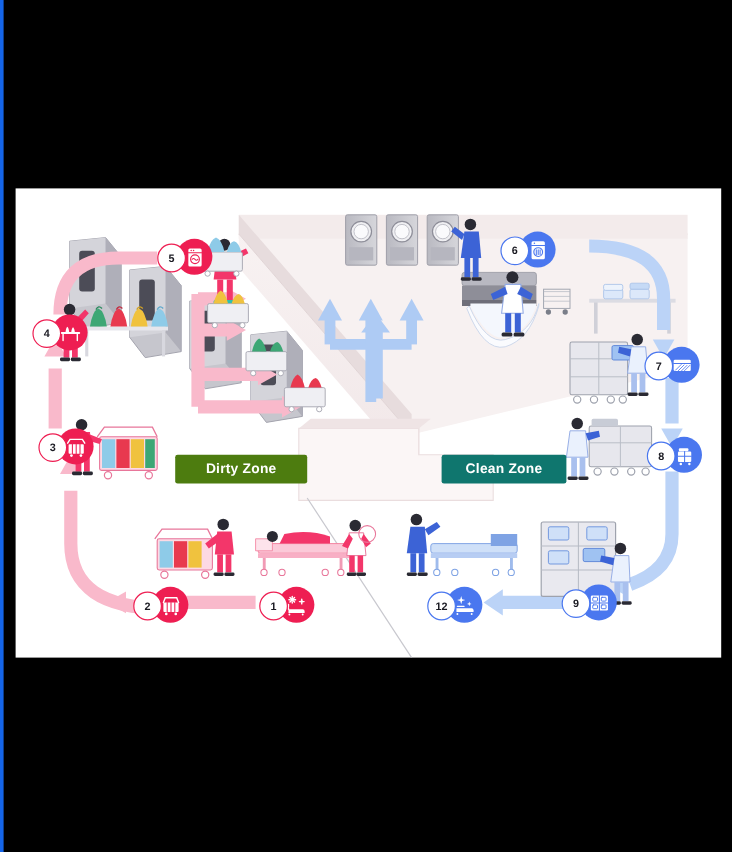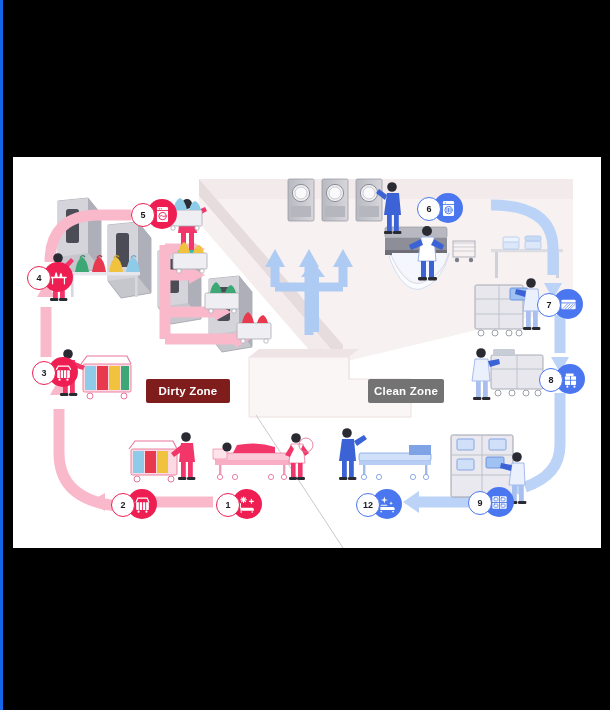--- a/index.html
+++ b/index.html
@@ -7,22 +7,22 @@
   body{width:610px;height:710px;overflow:hidden;font-family:"Liberation Sans",sans-serif;}
   #screen{position:relative;width:610px;height:710px;background:#000;}
   #left-rail{position:absolute;left:0;top:0;width:3px;height:710px;background:#1565E8;}
   #canvas{position:absolute;left:13px;top:157px;width:588px;height:391px;background:#ffffff;overflow:hidden;}
   .lay{position:absolute;left:0;top:0;width:588px;height:391px;}
   svg{display:block;overflow:visible;}
 
   
   .zone-chip{position:absolute;display:flex;align-items:center;justify-content:center;
     font-weight:bold;font-size:11.5px;letter-spacing:.2px;color:#fff;border-radius:2px;}
-  #dirty-chip{left:133px;top:222px;width:84px;height:24px;background:#7f1d1d;}
-  #clean-chip{left:355px;top:222px;width:76px;height:24px;background:#737373;}
+  #dirty-chip{left:133px;top:222px;width:110px;height:24px;background:#4d7c0f;}
+  #clean-chip{left:355px;top:222px;width:104px;height:24px;background:#0f766e;}
 
   
   .badge{position:absolute;width:46px;height:30px;}
   .badge .disc{position:absolute;right:0;top:0;width:30px;height:30px;border-radius:50%;
     display:flex;align-items:center;justify-content:center;}
   .badge .num{position:absolute;left:0;top:4px;width:22px;height:22px;border-radius:50%;
     background:#fff;border:1.3px solid #EE1E52;display:flex;align-items:center;justify-content:center;
     font-size:9px;font-weight:bold;color:#1a1a22;z-index:3;}
   .badge.blue .num{border-color:#4A77EF;}
   .badge .disc.d{background:#EE1E52;}

